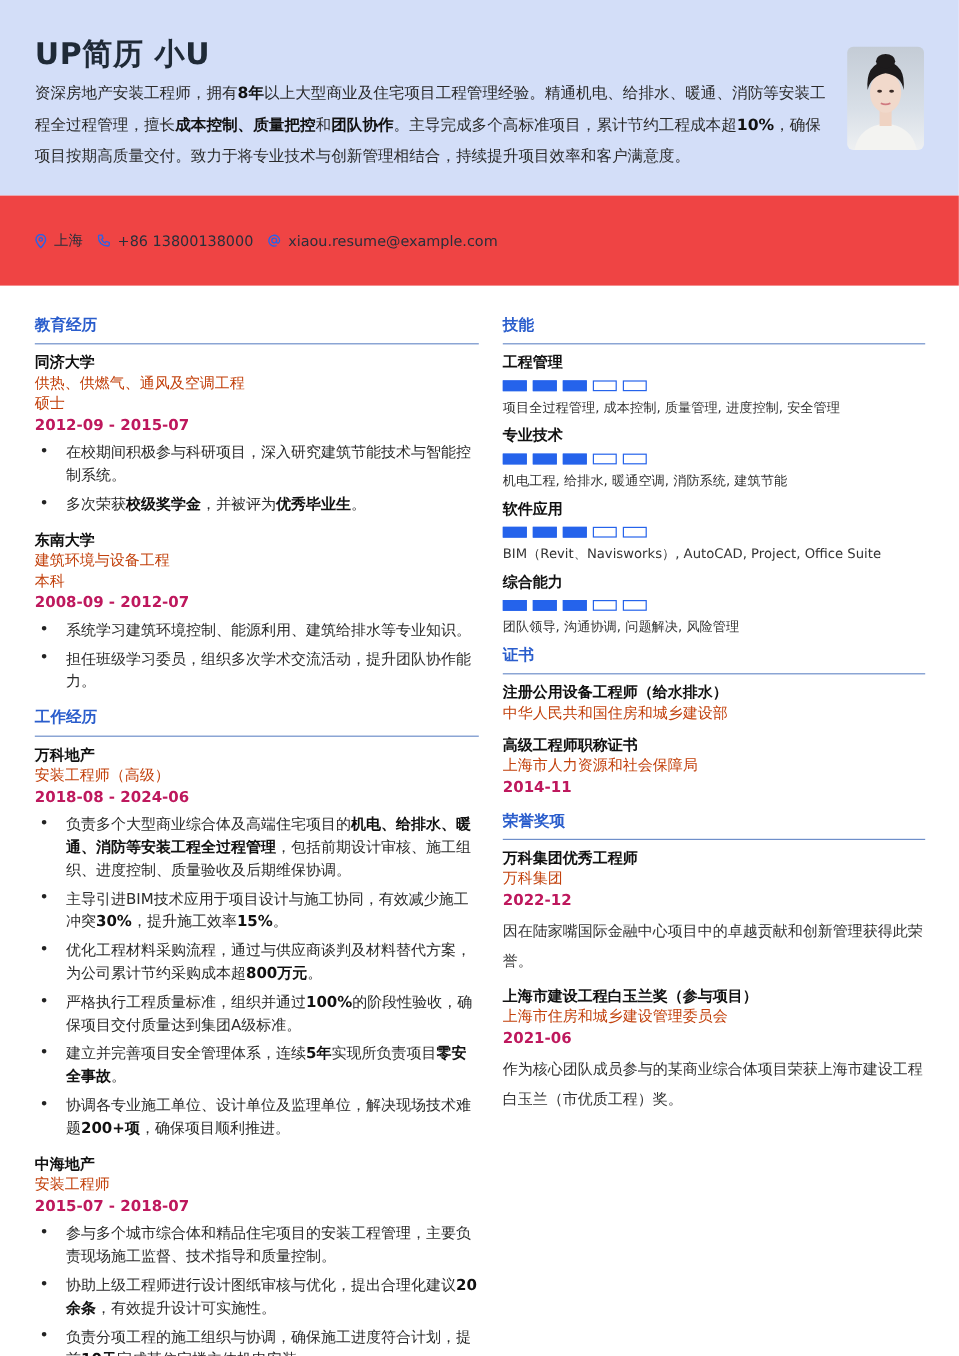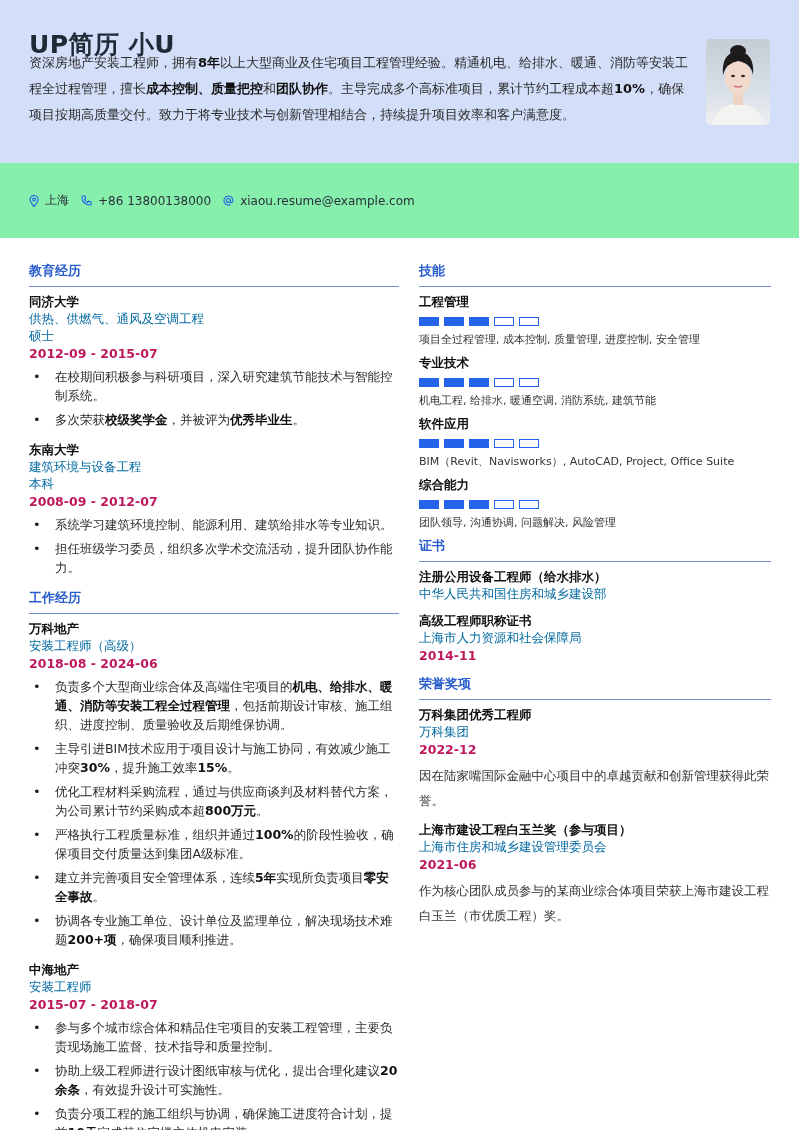--- a/index.html
+++ b/index.html
@@ -1,32 +1,32 @@
 <!DOCTYPE html>
 <html><head>
 <meta charset="utf-8">
 <style>
   * { box-sizing: border-box; margin: 0; padding: 0; }
   html, body { width: 799px; height: 1130px; background: #ffffff; overflow: hidden; }
   body { font-family: "DejaVu Sans", "Liberation Sans", sans-serif; color: #222; font-size: 12.5px; }
   .header { position: absolute; left: 0; top: 0; width: 799px; height: 163px; background: #d3def8; }
   .name { position: absolute; left: 29px; top: 28px; font-size: 25px; font-weight: 600; color: #1f2a37; letter-spacing: 0.5px; }
-  .summary { position: absolute; left: 29px; top: 50px; width: 660px; font-size: 13px; line-height: 26px; color: #2b2b2b; }
+  .summary { position: absolute; left: 29px; top: 66px; width: 660px; font-size: 13px; line-height: 26px; color: #2b2b2b; }
   .summary b { font-weight: 700; color: #111; }
   .photo { position: absolute; left: 706px; top: 39px; width: 64px; height: 86px; border-radius: 5px; overflow: hidden;
            background: linear-gradient(180deg,#c4ccd6 0%,#d8dfe7 60%,#eef0f2 100%); }
-  .contact { position: absolute; left: 0; top: 163px; width: 799px; height: 75px; background: #86efac; }
+  .contact { position: absolute; left: 0; top: 163px; width: 799px; height: 75px; background: #ef4444; }
   .contact-row { position: absolute; left: 29px; top: 29px; display: flex; align-items: center; font-size: 12px; color: #2a2f3a; }
   .contact-row .ci { color: #2563eb; font-size: 12px; margin-right: 6px; display: inline-flex; }
   .contact-row .sp { margin-right: 12px; }
   .col-left { position: absolute; left: 29px; top: 262px; width: 370px; }
   .col-right { position: absolute; left: 419px; top: 262px; width: 352px; }
   .sec-title { font-size: 13px; font-weight: 700; color: #2a5dcc; padding-bottom: 6px; border-bottom: 1.5px solid #6f8fca; margin-bottom: 6px; }
   .entry-title { font-size: 12.5px; font-weight: 700; color: #111; line-height: 17px; }
-  .entry-sub { font-size: 12.5px; color: #0369a1; line-height: 17px; }
+  .entry-sub { font-size: 12.5px; color: #c2410c; line-height: 17px; }
   .entry-date { font-size: 12.5px; font-weight: 600; color: #be185d; line-height: 19px; }
   ul.bullets { list-style: none; margin-top: 4px; }
   ul.bullets li { position: relative; padding-left: 26px; font-size: 12.5px; line-height: 19px; color: #2b2b2b; margin-bottom: 5px; }
   ul.bullets li::before { content: "•"; position: absolute; left: 4px; top: 0; color: #222; font-size: 13px; }
   ul.bullets li b { font-weight: 700; color: #111; }
   .entry { margin-bottom: 12px; }
   .skill { margin-bottom: 6px; }
   .skill-name { font-size: 12.5px; font-weight: 700; color: #111; line-height: 18px; }
   .bars { display: flex; gap: 5px; margin: 6px 0 5px 0; }
   .bar { width: 20px; height: 9px; border: 1.5px solid #2563eb; background: #fff; }

